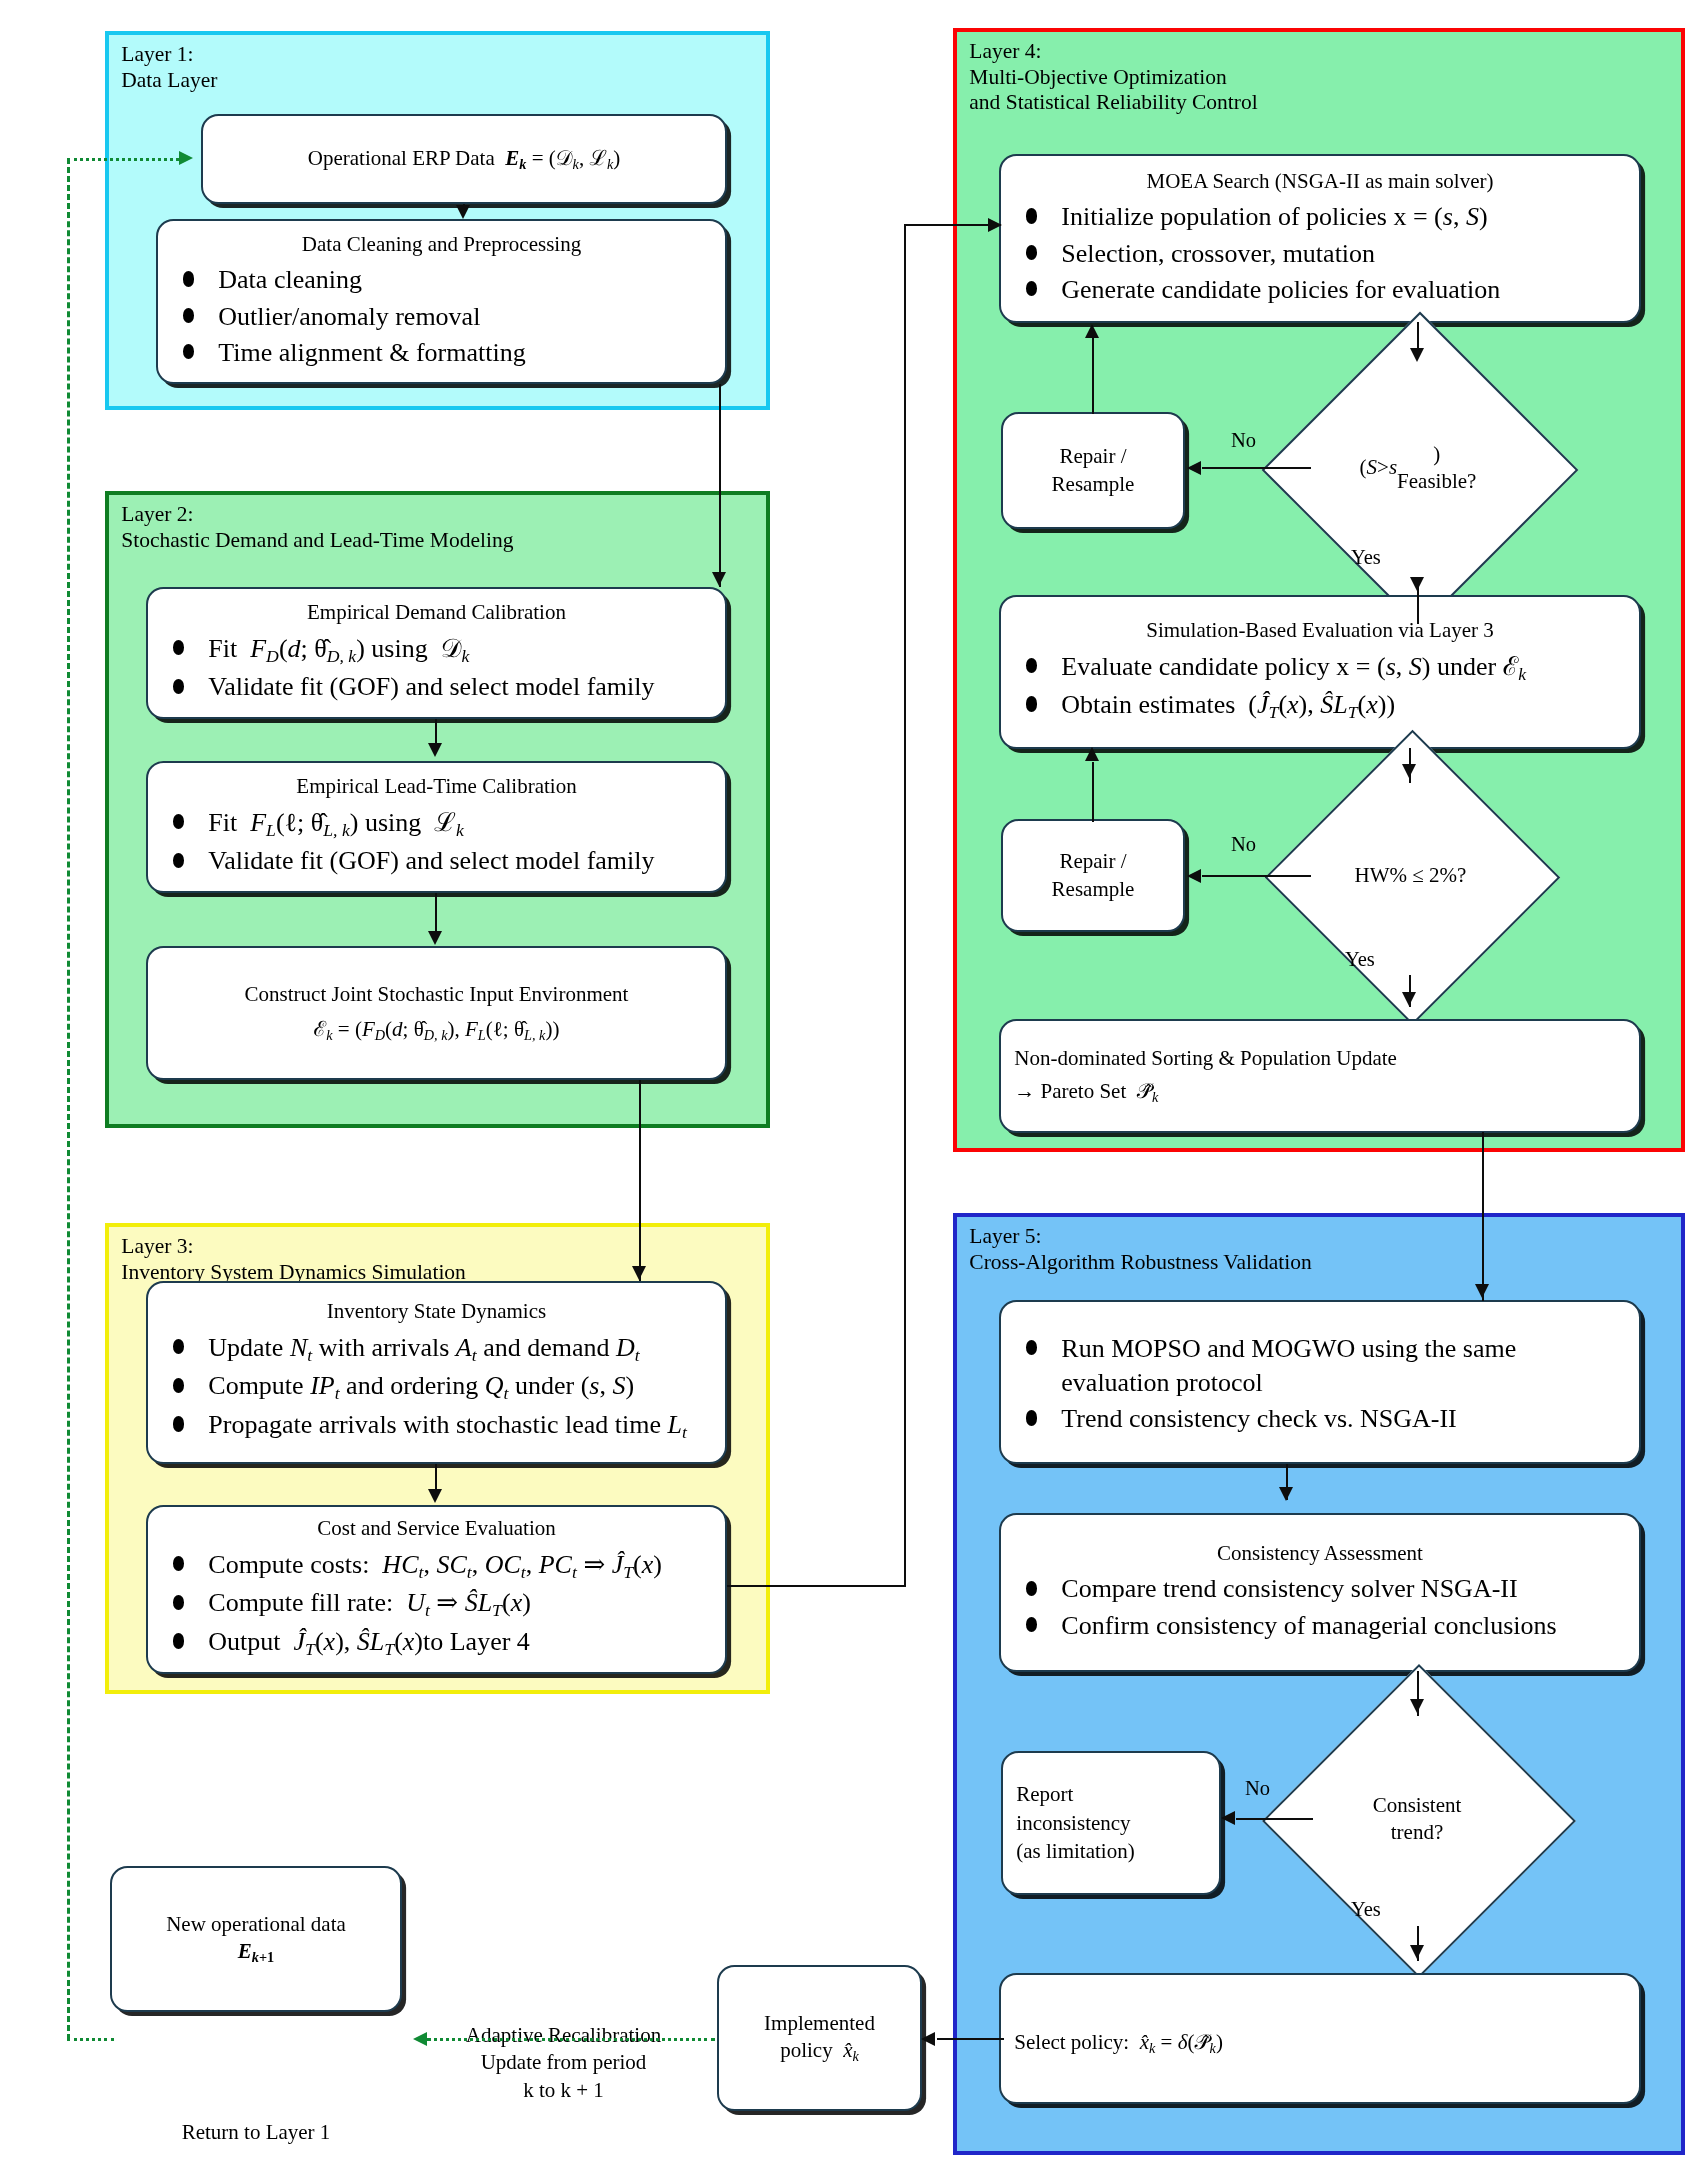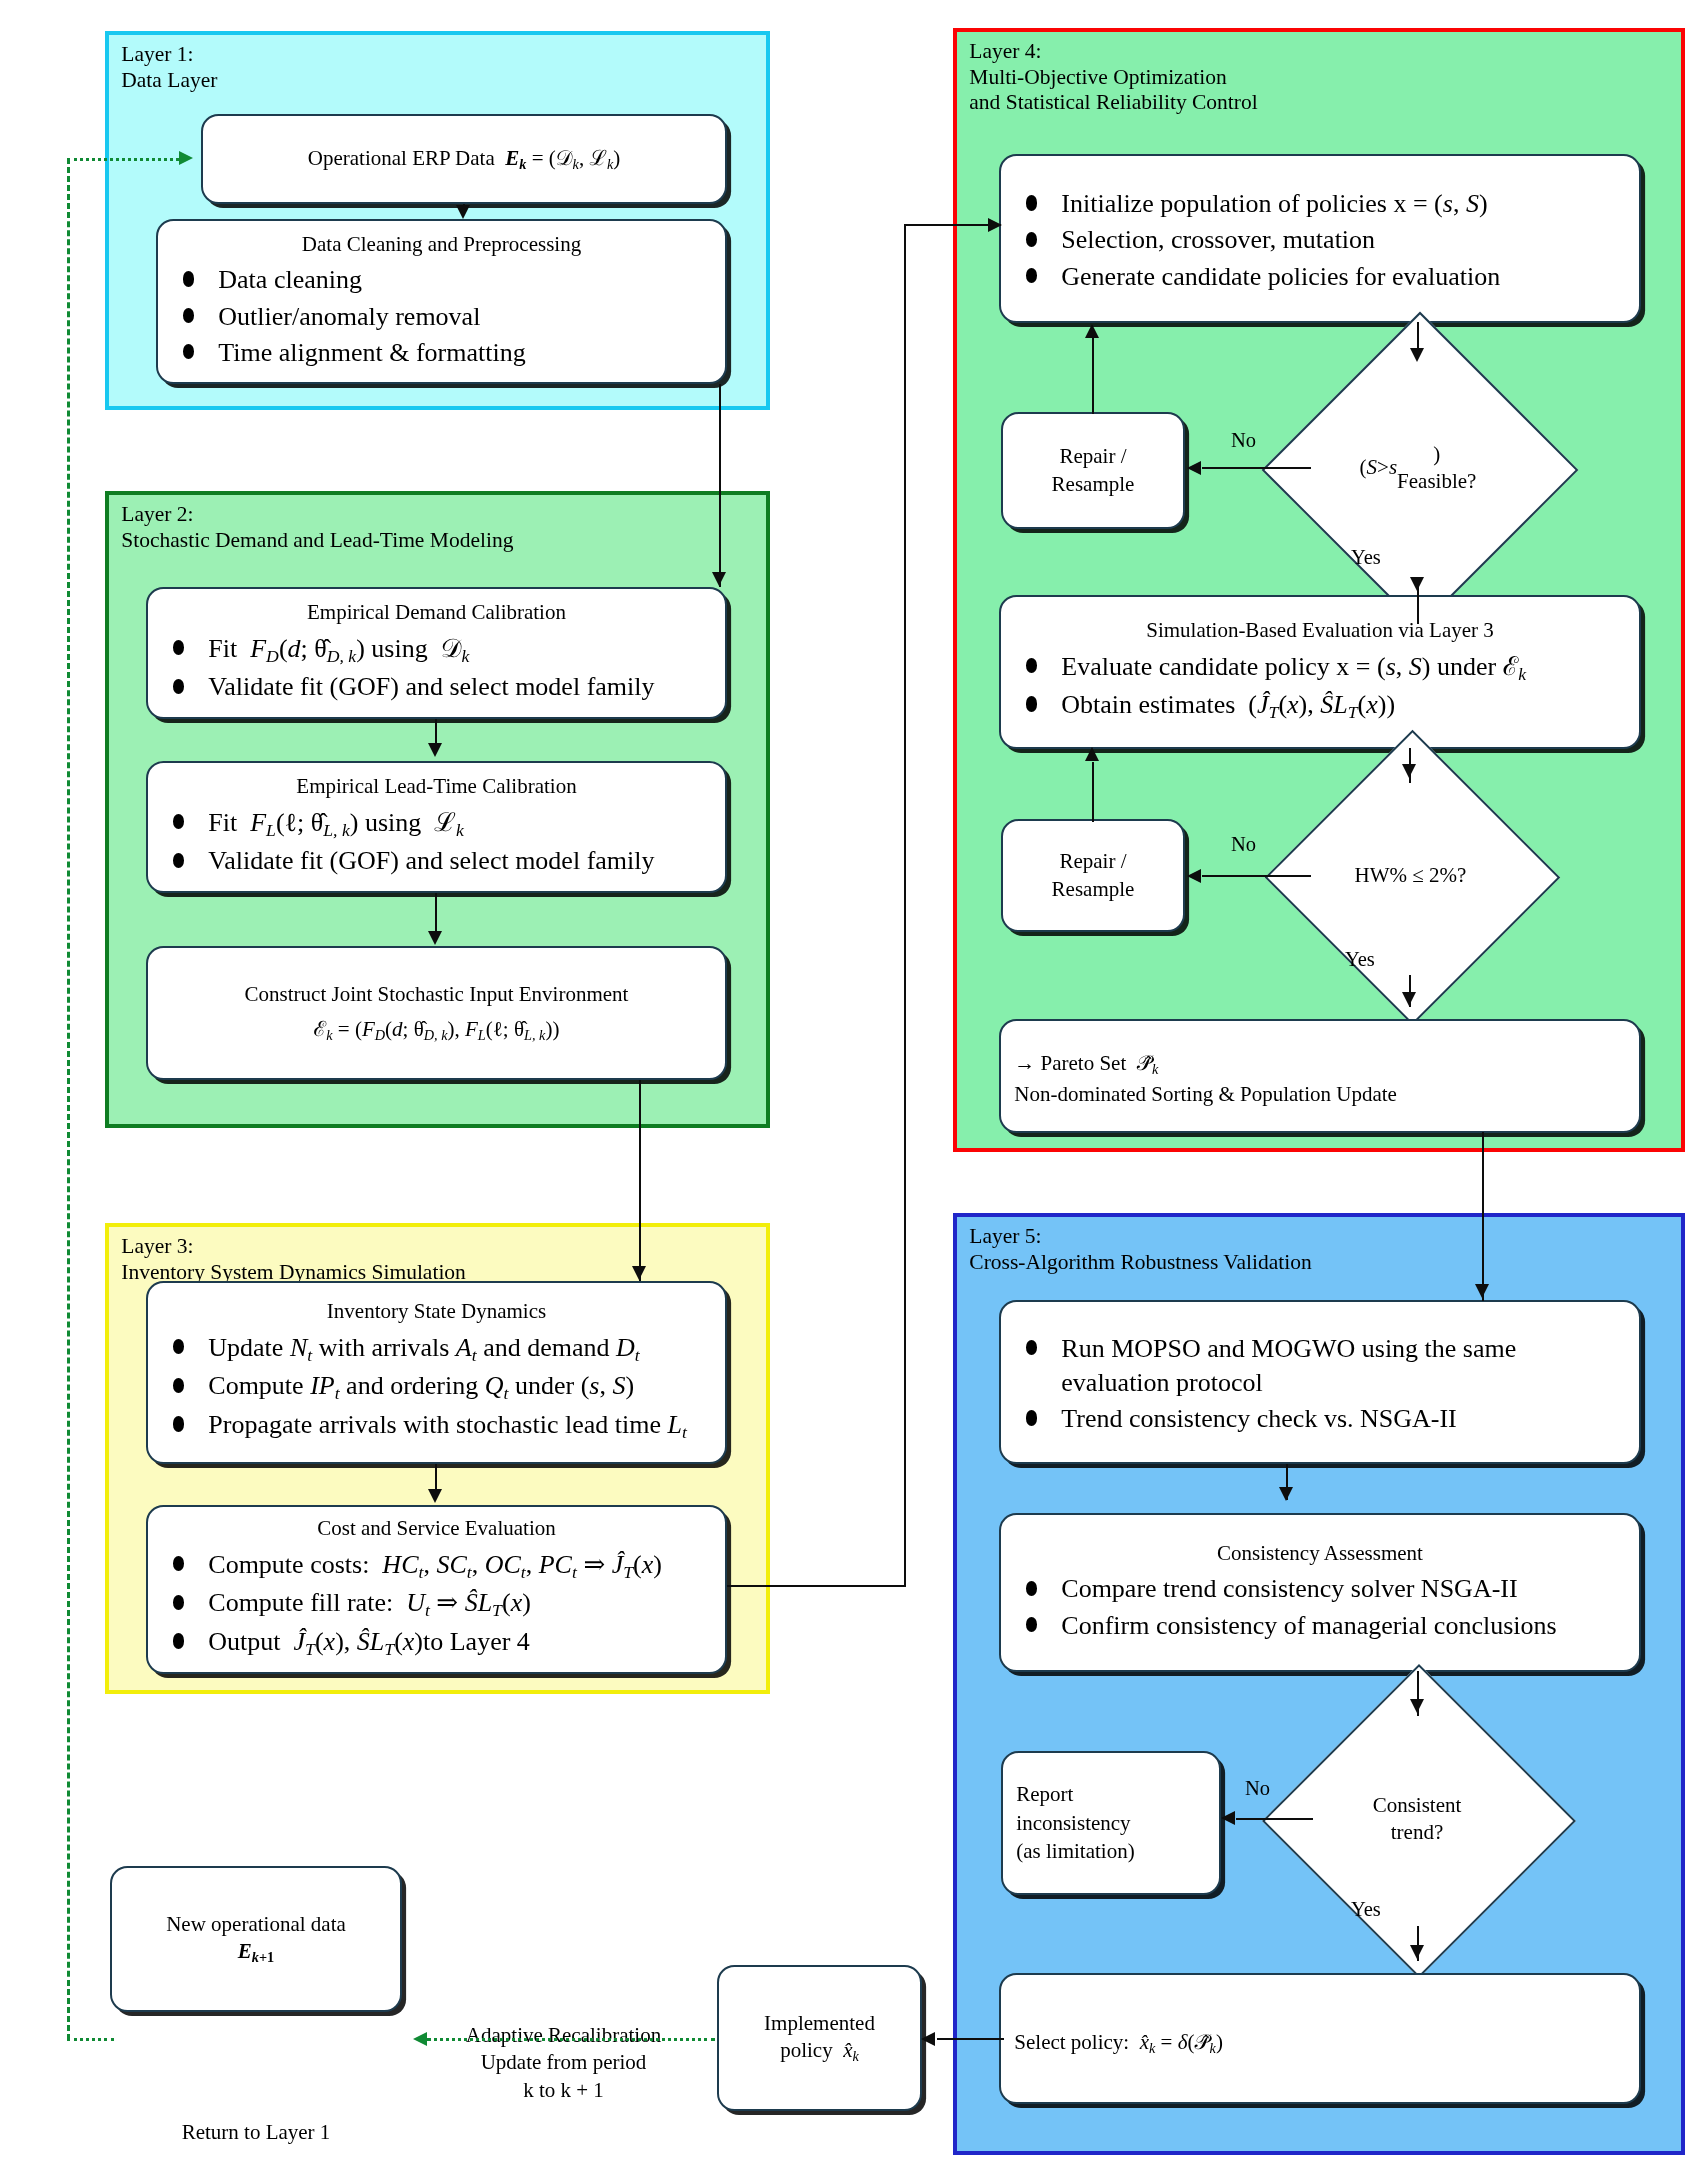--- a/index.html
+++ b/index.html
@@ -150,20 +150,21 @@
   <div class="node" style="left:146px;top:1505px;width:581px;height:169px;">
     <div class="hdr">Cost and Service Evaluation</div>
     <ul>
       <li>Compute costs:&nbsp; <i class="v">HC</i><span class="sub"><i class="v">t</i></span>, <i class="v">SC</i><span class="sub"><i class="v">t</i></span>, <i class="v">OC</i><span class="sub"><i class="v">t</i></span>, <i class="v">PC</i><span class="sub"><i class="v">t</i></span> ⇒ <i class="v">Ĵ</i><span class="sub"><i class="v">T</i></span>(<i class="v">x</i>)</li>
       <li>Compute fill rate:&nbsp; <i class="v">U</i><span class="sub"><i class="v">t</i></span> ⇒ <i class="v">ŜL</i><span class="sub"><i class="v">T</i></span>(<i class="v">x</i>)</li>
       <li>Output&nbsp; <i class="v">Ĵ</i><span class="sub"><i class="v">T</i></span>(<i class="v">x</i>), <i class="v">ŜL</i><span class="sub"><i class="v">T</i></span>(<i class="v">x</i>)to Layer 4</li>
     </ul>
   </div>
 
   <div class="node" style="left:999px;top:154px;width:642px;height:169px;">
+    <div class="hdr">MOEA Search (NSGA-II as main solver)</div>
     <ul>
       <li>Initialize population of policies x = (<i class="v">s</i>, <i class="v">S</i>)</li>
       <li>Selection, crossover, mutation</li>
       <li>Generate candidate policies for evaluation</li>
     </ul>
   </div>
 
   <div class="node" style="left:1001px;top:412px;width:184px;height:117px;">
     <div class="single" style="white-space:pre-line;">Repair /
 Resample</div>
@@ -186,22 +187,22 @@
     <div class="single" style="white-space:pre-line;">Repair /
 Resample</div>
   </div>
 
   <div class="diamond" style="left:1308px;top:773px;width:205px;height:205px;">
     <div class="shape"></div>
     <div class="dlabel">HW% ≤ 2%?</div>
   </div>
 
   <div class="node" style="left:999px;top:1019px;width:642px;height:114px;">
+    <div class="plain">Non-dominated Sorting &amp; Population Update</div>
     <div class="plain" style="margin-top:5.1px;">→ Pareto Set&nbsp; 𝒫̂<span class="sub"><i class="v">k</i></span></div>
-    <div class="plain">Non-dominated Sorting &amp; Population Update</div>
   </div>
 
   <div class="node" style="left:999px;top:1300px;width:642px;height:164px;">
     <ul>
       <li>Run MOPSO and MOGWO using the same evaluation protocol</li>
       <li>Trend consistency check vs. NSGA-II</li>
     </ul>
   </div>
 
   <div class="node" style="left:999px;top:1513px;width:642px;height:159px;">

